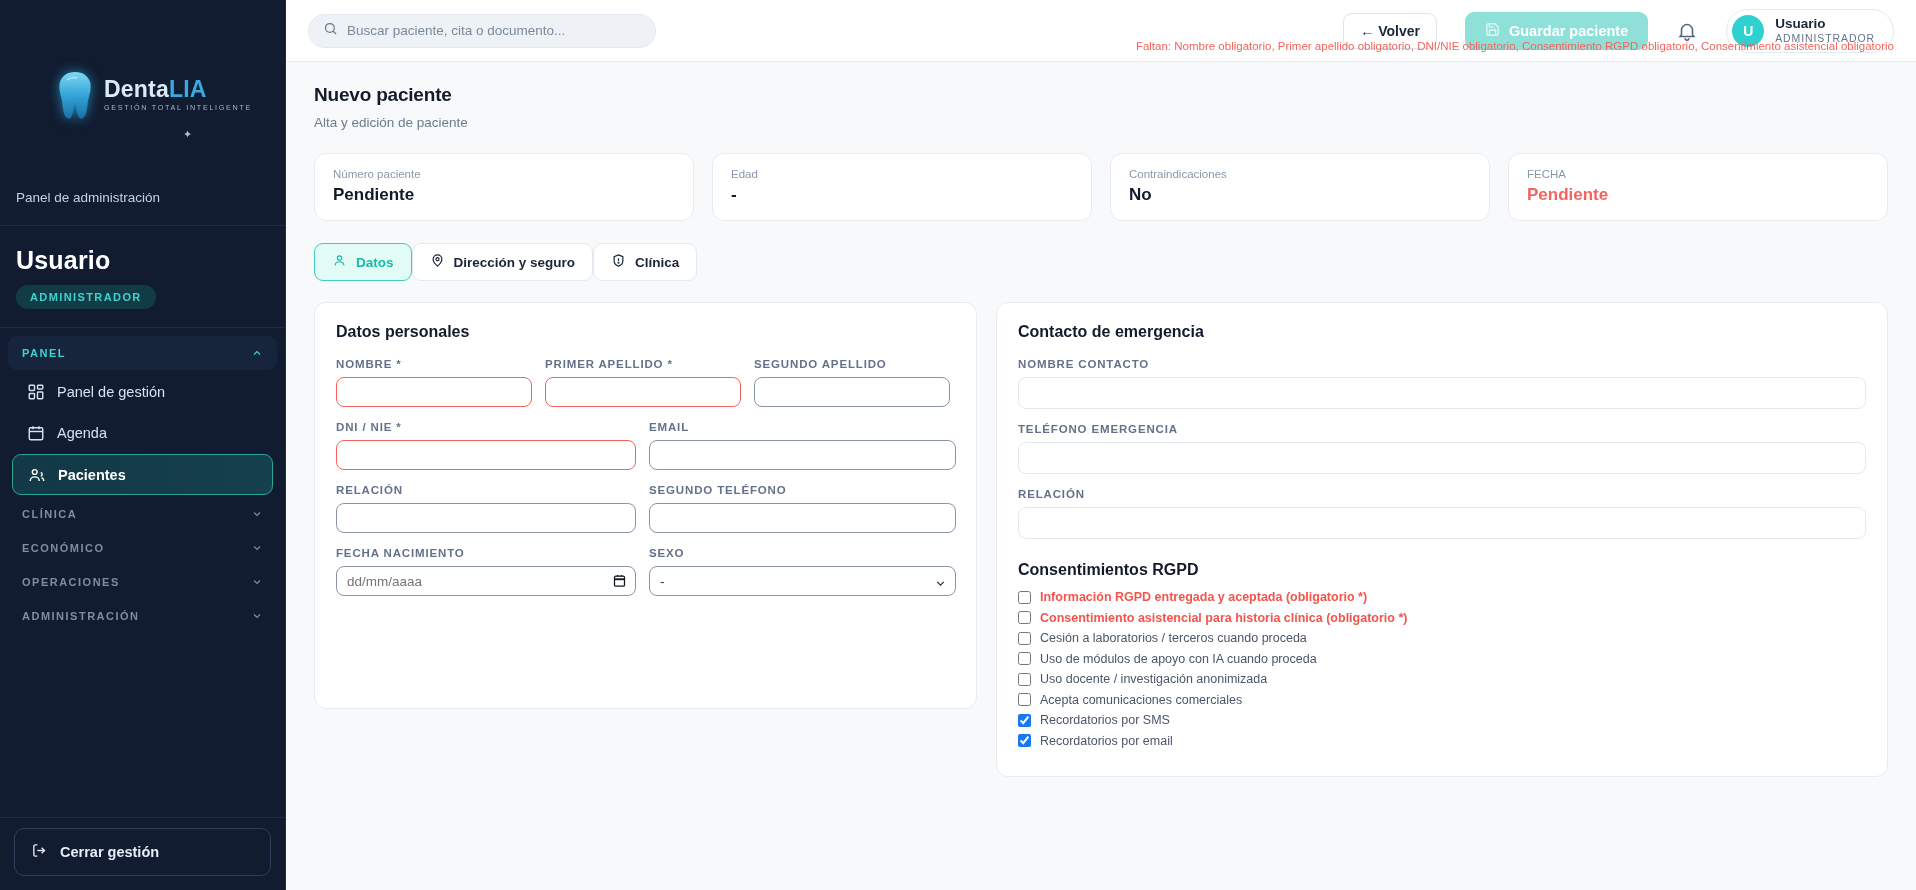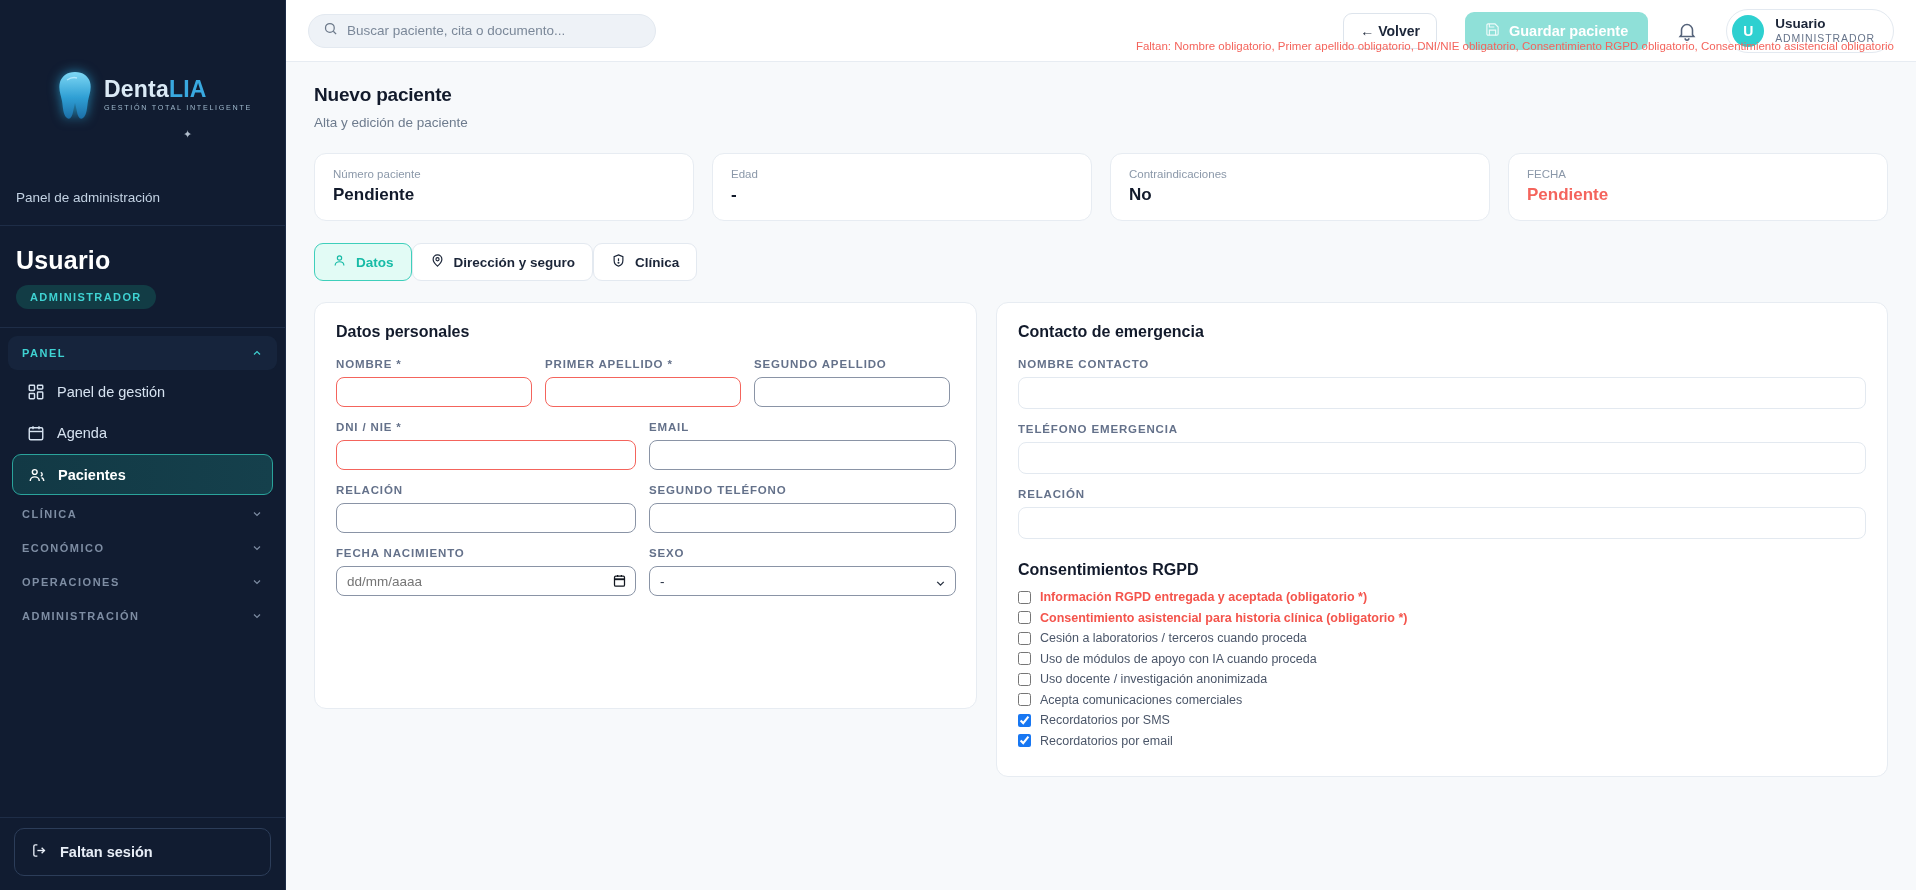--- a/index.html
+++ b/index.html
@@ -317,21 +317,21 @@
 
     <div class="sb-footer">
       <button class="logout-btn">
         <span class="ic">
           <svg viewBox="0 0 24 24" width="17" height="17" fill="none" stroke="currentColor" stroke-width="1.9">
               <path d="M9 4H6a2 2 0 0 0-2 2v12a2 2 0 0 0 2 2h3"></path>
               <polyline points="15 16 19 12 15 8"></polyline>
               <line x1="19" y1="12" x2="9" y2="12"></line>
             </svg>
         </span>
-        <span>Faltan sesión</span>
+        <span>Cerrar gestión</span>
       </button>
     </div>
   </aside>
 
   <div class="main">
 
     <header class="topbar">
       <div class="search-box">
         <span>
           <svg viewBox="0 0 24 24" width="15" height="15" fill="none" stroke="#6b7889" stroke-width="2">

